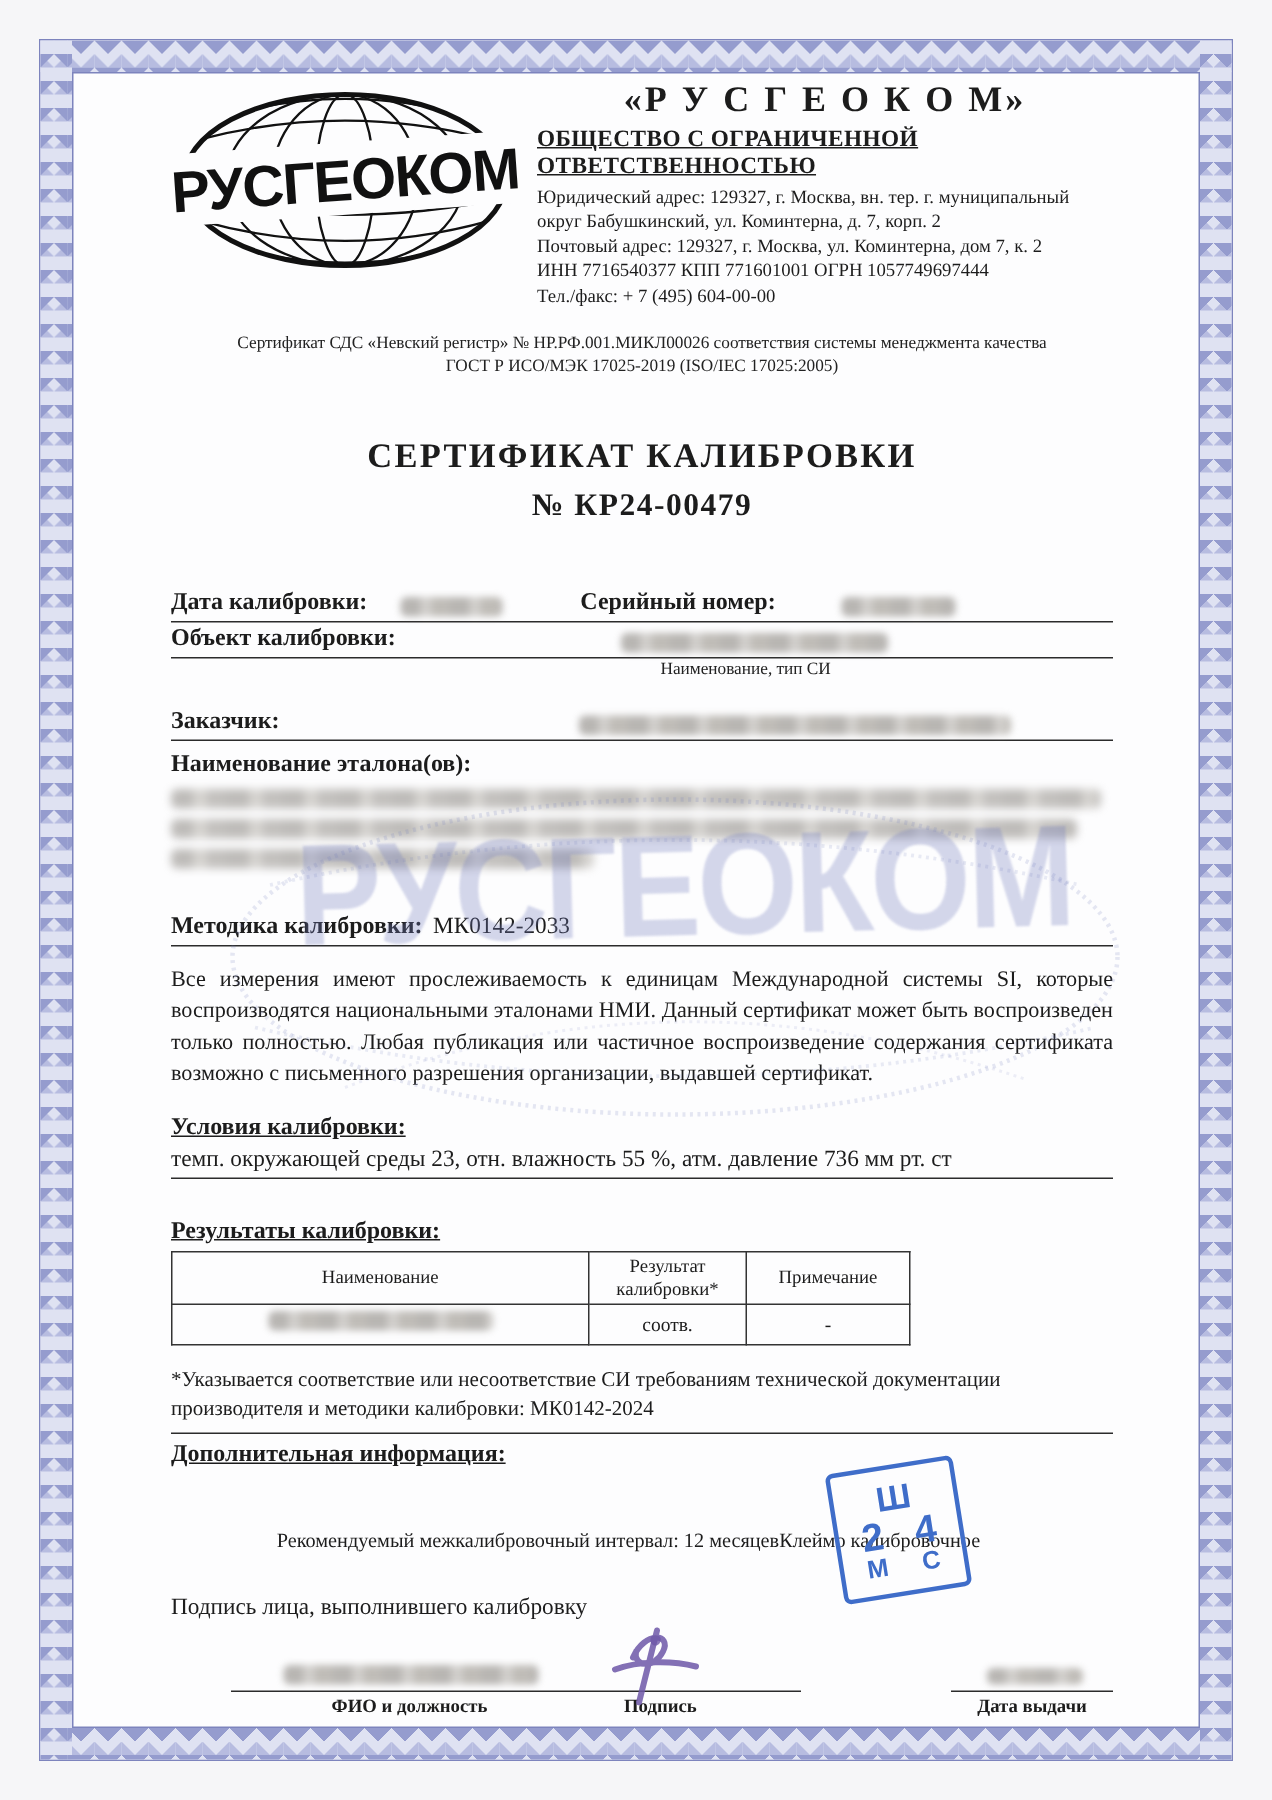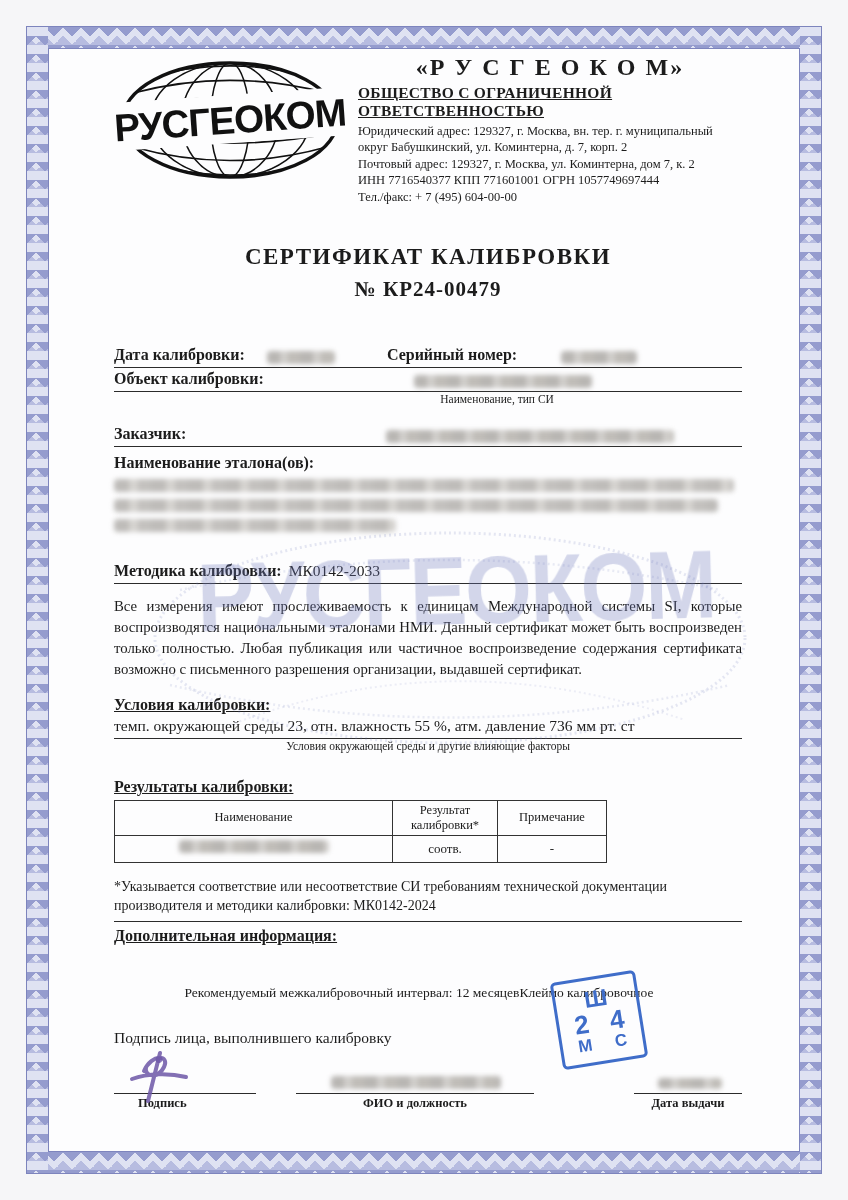--- a/index.html
+++ b/index.html
@@ -166,20 +166,24 @@
         <div class="org-type">ОБЩЕСТВО С ОГРАНИЧЕННОЙ ОТВЕТСТВЕННОСТЬЮ</div>
         <div class="addr">
           <div>Юридический адрес: 129327, г. Москва, вн. тер. г. муниципальный округ Бабушкинский, ул. Коминтерна, д. 7, корп. 2</div>
           <div>Почтовый адрес: 129327, г. Москва, ул. Коминтерна, дом 7, к. 2</div>
           <div>ИНН 7716540377 КПП 771601001 ОГРН 1057749697444</div>
           <div>Тел./факс: + 7 (495) 604-00-00</div>
         </div>
       </div>
     </div>
 
+    <div class="sds">
+      <div>Сертификат СДС «Невский регистр» № НР.РФ.001.МИКЛ00026 соответствия системы менеджмента качества</div>
+      <div>ГОСТ Р ИСО/МЭК 17025-2019 (ISO/IEC 17025:2005)</div>
+    </div>
 
     <div class="title-block">
       <div class="title-1">СЕРТИФИКАТ КАЛИБРОВКИ</div>
       <div class="title-2">№ КР24-00479</div>
     </div>
 
     <div class="fields">
 
       <div class="frow">
         <span class="flabel">Дата калибровки:</span>
@@ -208,21 +212,20 @@
 
       <div class="method-row">
         <span class="flabel">Методика калибровки:</span>
         <span class="method-val">МК0142-2033</span>
       </div>
 
       <p class="para">Все измерения имеют прослеживаемость к единицам Международной системы SI, которые воспроизводятся национальными эталонами НМИ. Данный сертификат может быть воспроизведен только полностью. Любая публикация или частичное воспроизведение содержания сертификата возможно с письменного разрешения организации, выдавшей сертификат.</p>
 
       <div class="h-underline cond-head">Условия калибровки:</div>
       <div class="cond-val">темп. окружающей среды 23, отн. влажность 55 %, атм. давление 736 мм рт. ст</div>
-      <div class="caption" style="padding-left:0;">Условия окружающей среды и другие влияющие факторы</div>
 
       <div class="h-underline res-head">Результаты калибровки:</div>
       <table class="results">
         <tbody>
             <tr>
           <th class="col-name">Наименование</th>
           <th class="col-res">Результат калибровки*</th>
           <th class="col-note">Примечание</th>
         </tr>
         <tr>
@@ -238,41 +241,41 @@
       <div class="h-underline add-head">Дополнительная информация:</div>
 
       <div class="foot-row1">
         <span>Рекомендуемый межкалибровочный интервал: 12 месяцев</span>
         <span class="right">Клеймо калибровочное</span>
       </div>
 
       <div class="sign-title">Подпись лица, выполнившего калибровку</div>
 
       <div class="sig-row">
+        <div class="sig sig2">
+          <div class="sig-above">
+            <span class="redact"></span>
+          </div>
+          <div class="sig-line"></div>
+          <div class="sig-cap">ФИО и должность</div>
+        </div>
         <div class="sig sig1">
           <div class="sig-above">
             <svg width="78" height="54" viewBox="0 0 78 54" style="position:absolute; left:6px; bottom:-10px;">
               <g fill="none" stroke="#6e58a8" stroke-width="4" stroke-linecap="round" opacity="0.85">
                 <path d="M40,4 C36,20 32,36 28,52"></path>
                 <path d="M24,22 C32,4 50,6 44,18 C38,30 24,28 26,18"></path>
                 <path d="M12,30 C28,24 50,24 66,28"></path>
               </g>
               <path d="M36,8 C40,6 44,8 42,12 C40,16 34,14 36,8 Z" fill="#6e58a8" opacity="0.8"></path>
             </svg>
           </div>
           <div class="sig-line"></div>
           <div class="sig-cap">Подпись</div>
         </div>
-        <div class="sig sig2">
-          <div class="sig-above">
-            <span class="redact"></span>
-          </div>
-          <div class="sig-line"></div>
-          <div class="sig-cap">ФИО и должность</div>
-        </div>
         <div class="sig sig3">
           <div class="sig-above">
             <span class="redact"></span>
           </div>
           <div class="sig-line"></div>
           <div class="sig-cap">Дата выдачи</div>
         </div>
       </div>
 
     </div>

